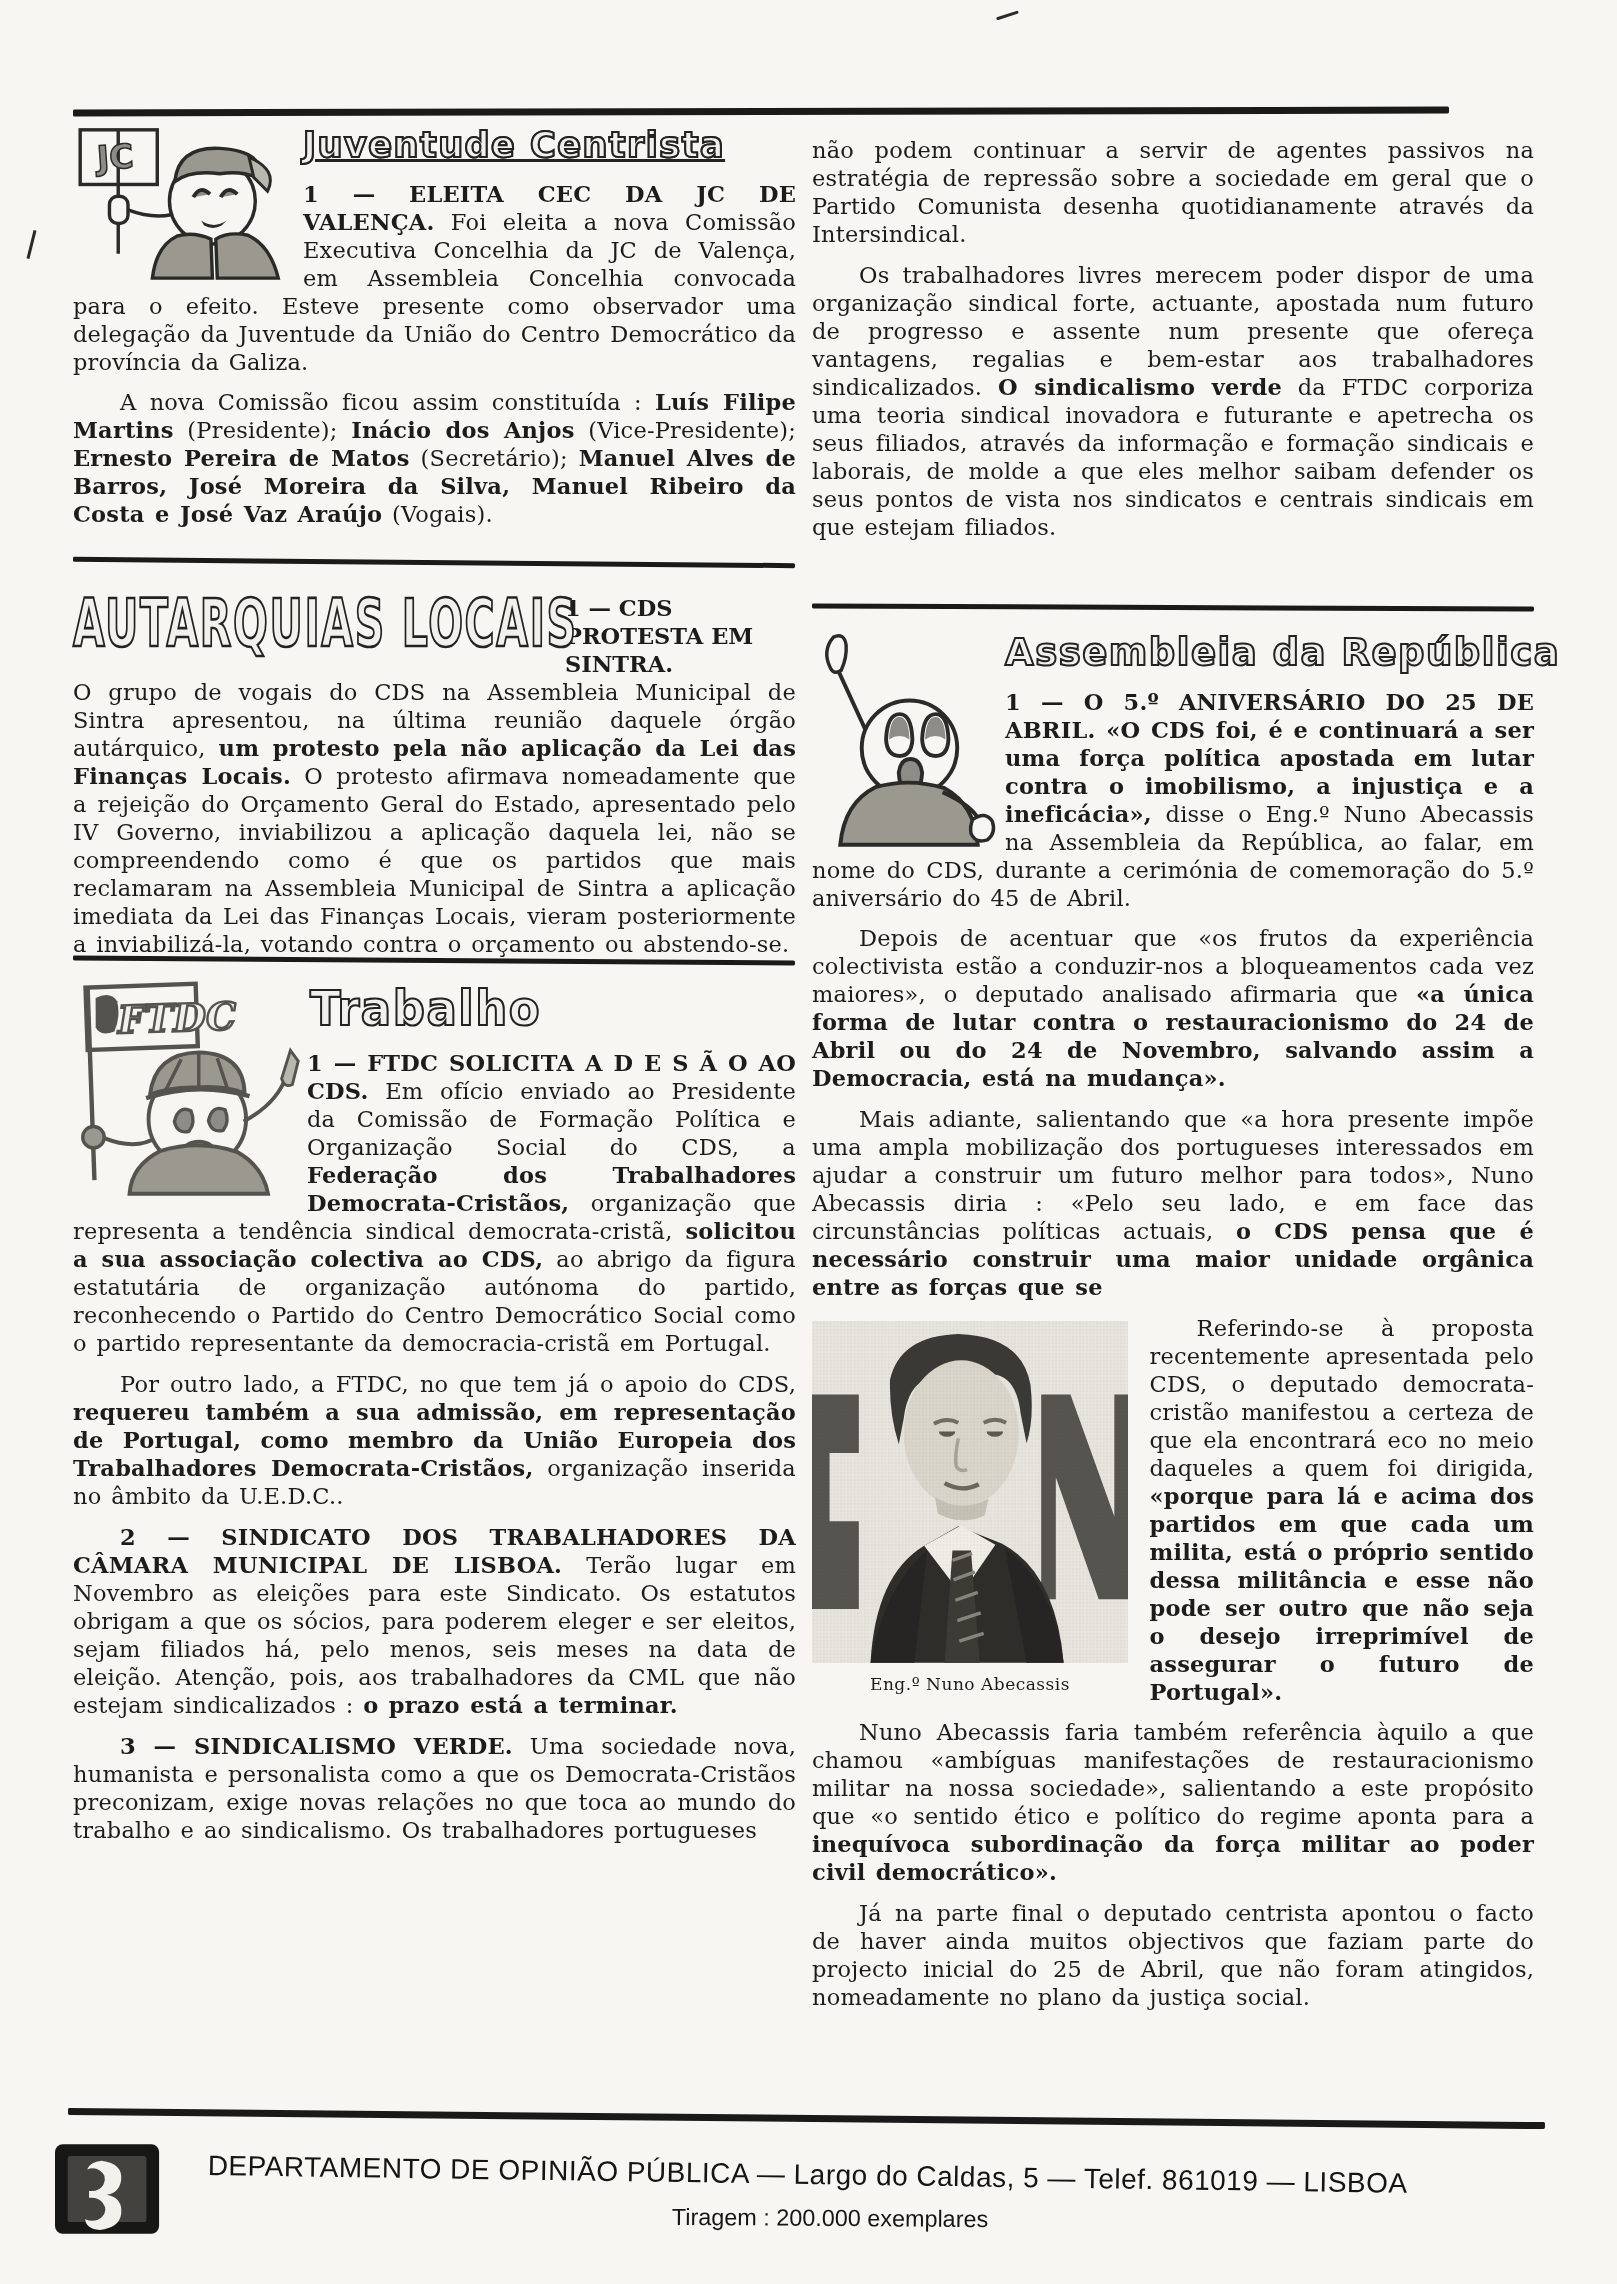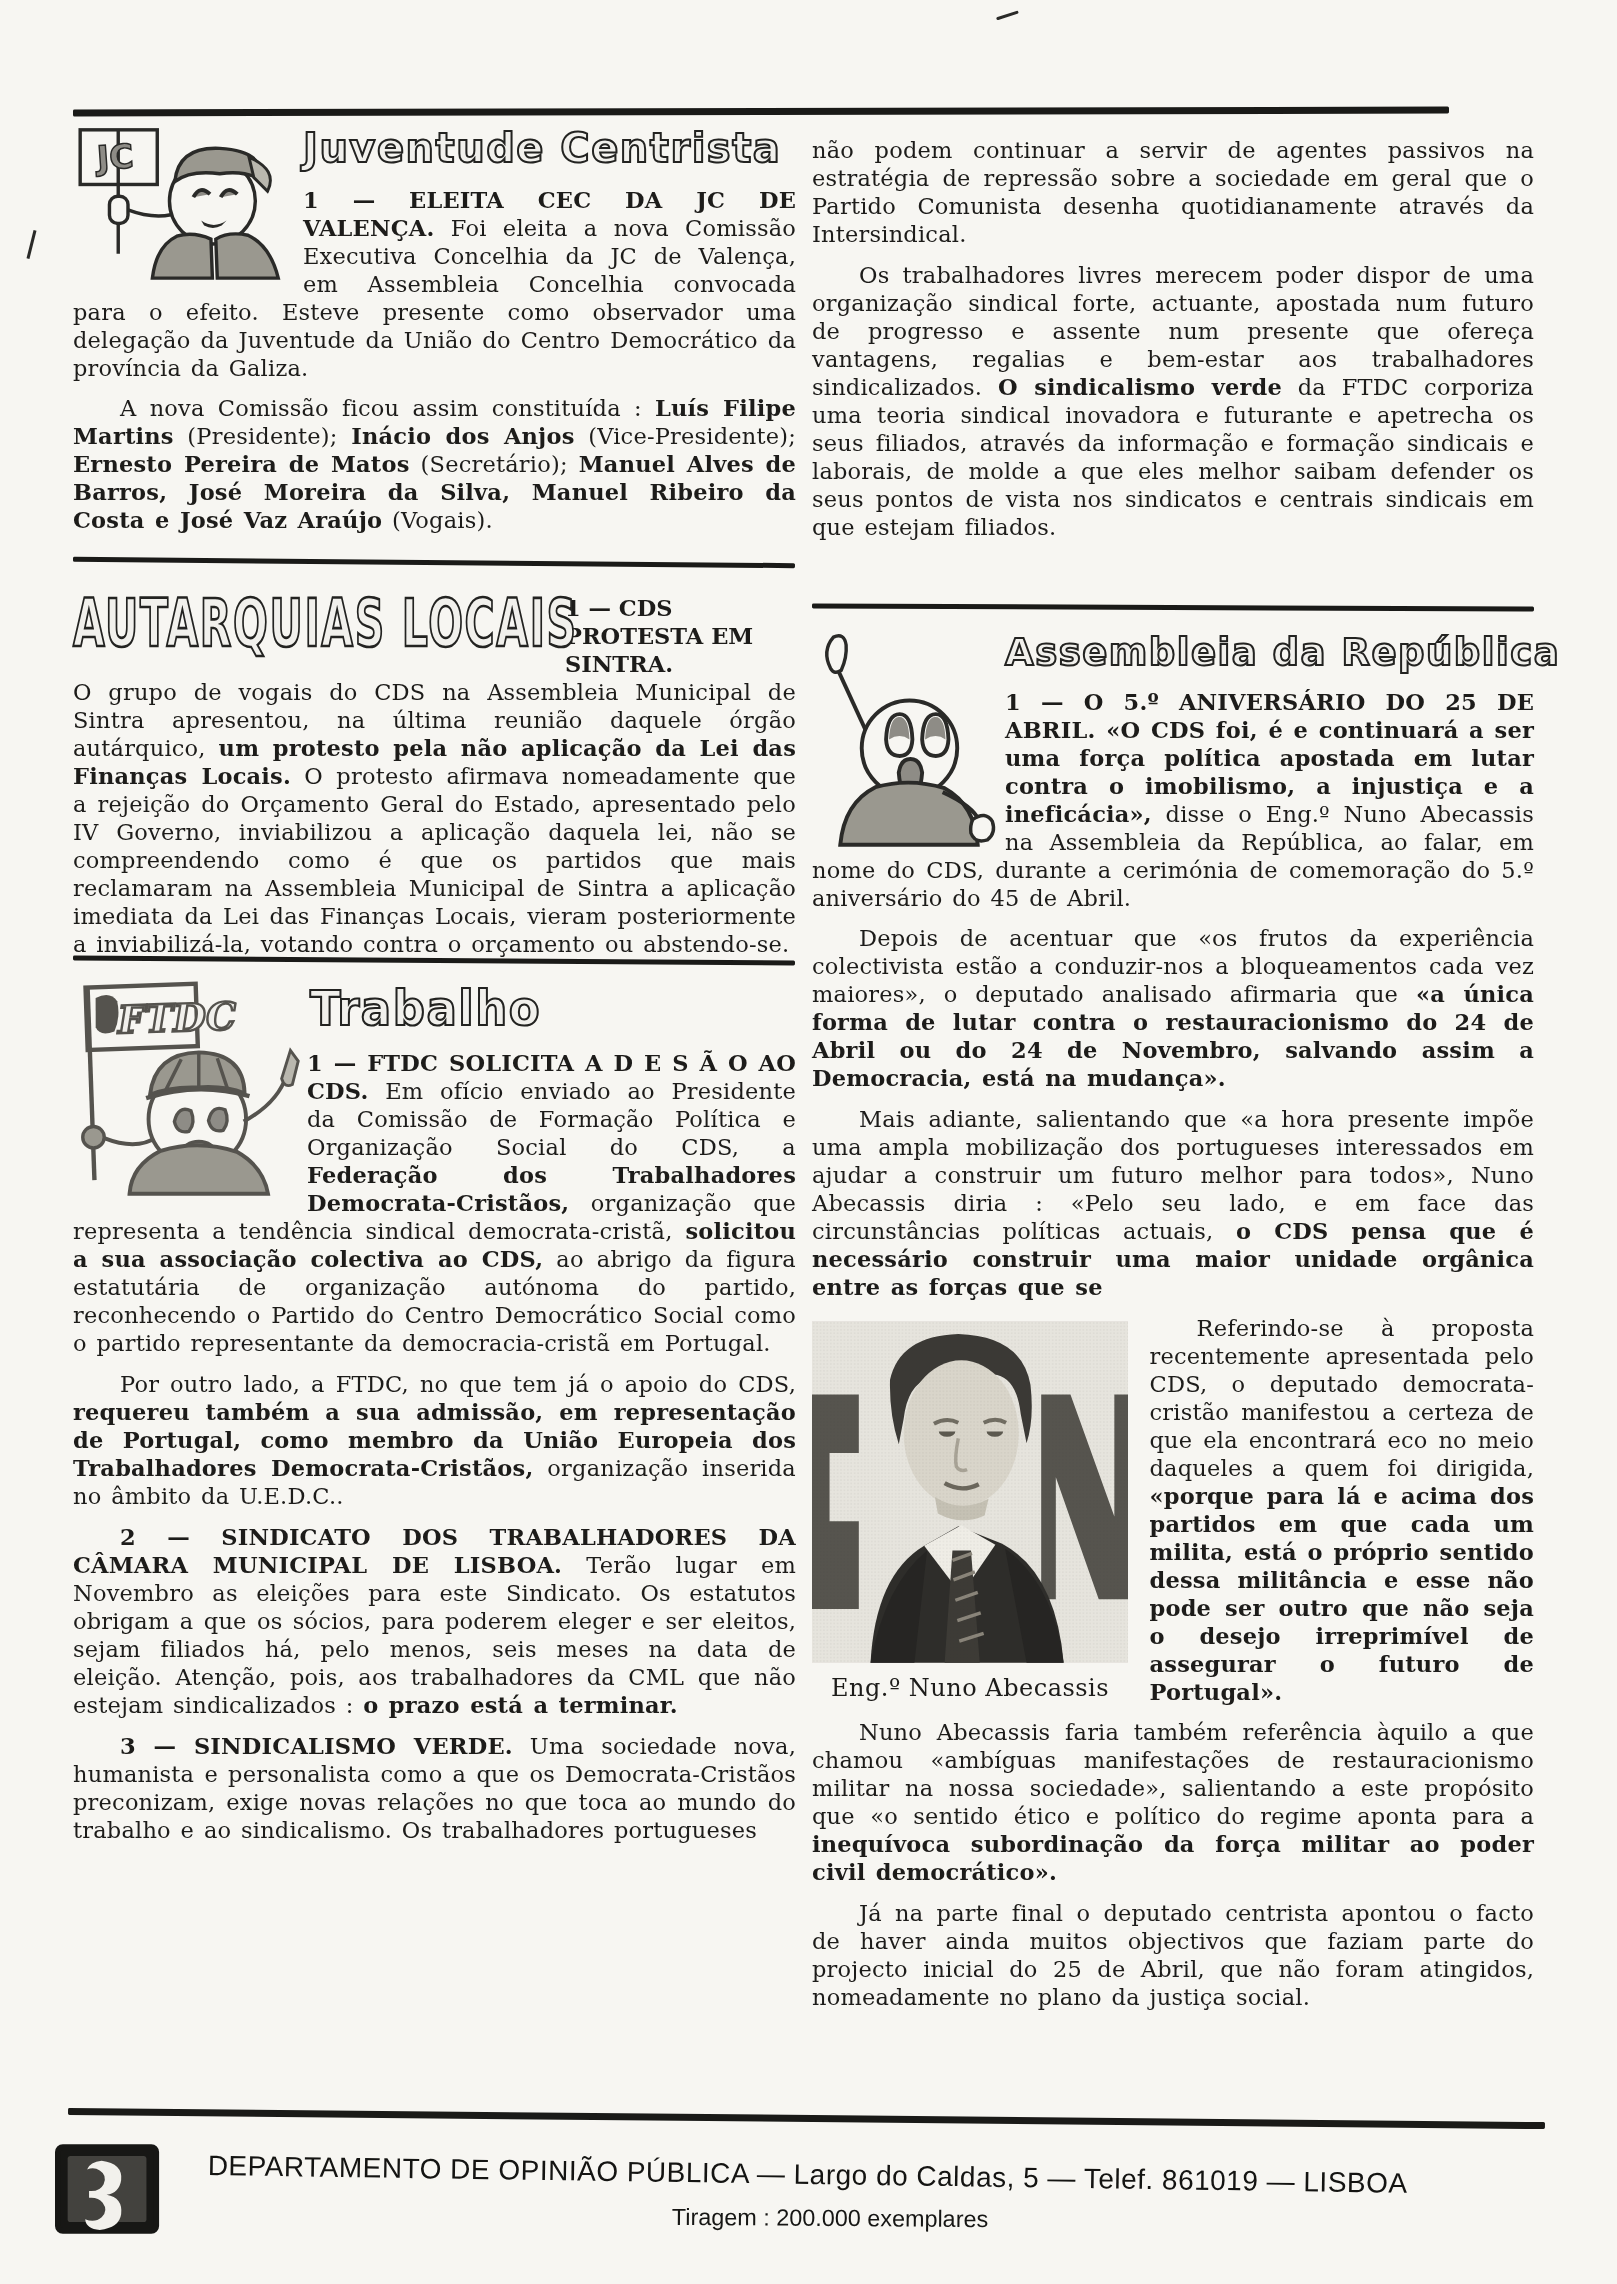--- a/index.html
+++ b/index.html
@@ -36,21 +36,21 @@
   .body span.b{font-weight:700;}
 
   
   .bubble{
     font-family:"DejaVu Sans", sans-serif;font-weight:800;
     color:#f1f0ec;
     -webkit-text-stroke:2px #232321;
     text-shadow:0 0 1px #232321;
     letter-spacing:1.5px;white-space:nowrap;
   }
-  .jc-title{font-size:40px;margin:2px 0 14.7px 4.9px;}
+  .jc-title{font-size:35px;margin:2px 0 14.7px 4.9px;text-decoration:underline;}
   .assembleia-title{font-size:37px;margin:4.9px 0 13.7px 6.8px;}
   .trabalho-title{font-size:45px;margin:4.9px 0 16.6px 2.9px;display:inline-block;transform:scaleY(1.08);transform-origin:left top;}
   .aut-title{
     font-size:50px;display:inline-block;
     transform:scale(.82,1.32);transform-origin:left top;
     letter-spacing:2px;
   }
   .aut-header{min-height:73px;}
   .aut-heading{
     float:right;width:231px;
@@ -63,21 +63,21 @@
   .float-box{float:left;}
   .jc-float{width:230px;height:161px;}
   .ftdc-float{width:234px;height:221px;}
   .asr-float{width:193px;height:224px;}
   .photo-float{
     float:left;width:316px;margin:7.8px 21.5px 3.9px 0;
   }
   .photo-frame{width:316px;height:342px;overflow:hidden;background:#e9e7e1;}
   .photo-caption{
     margin-top:10.7px;text-align:center;
-    font-size:24px;letter-spacing:0.5px;
+    font-size:17px;letter-spacing:0.5px;
   }
   svg{display:block;}
   svg text{user-select:none;}
 
   
   #footer-logo{position:absolute;left:55px;top:2144px;width:107px;height:92px;}
   #footer-line{
     position:absolute;left:208px;top:2150px;width:1333px;
     font-family:"Liberation Sans", sans-serif;
     font-size:28px;letter-spacing:0.5px;color:#141412;

